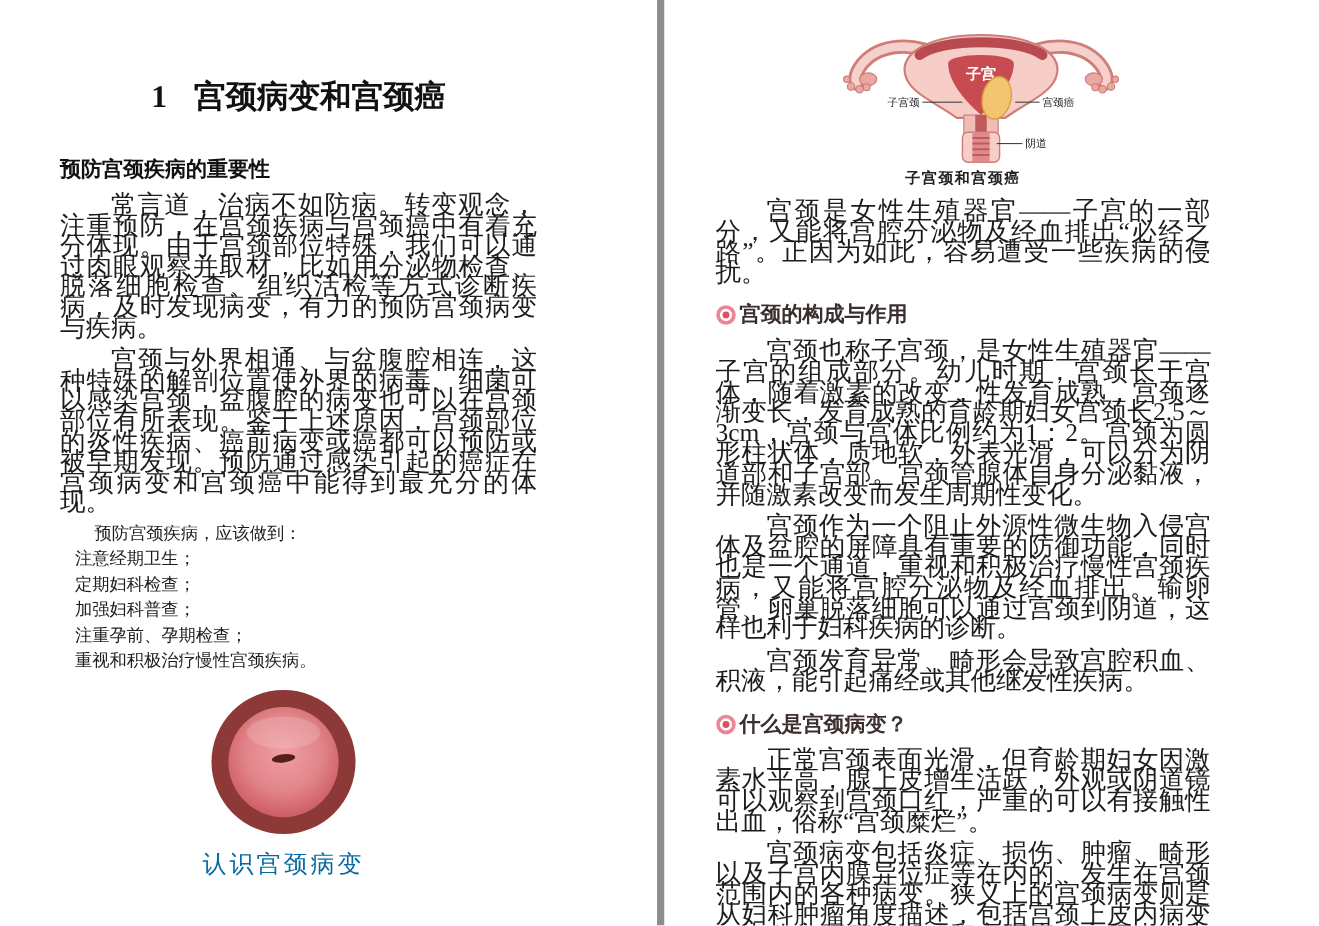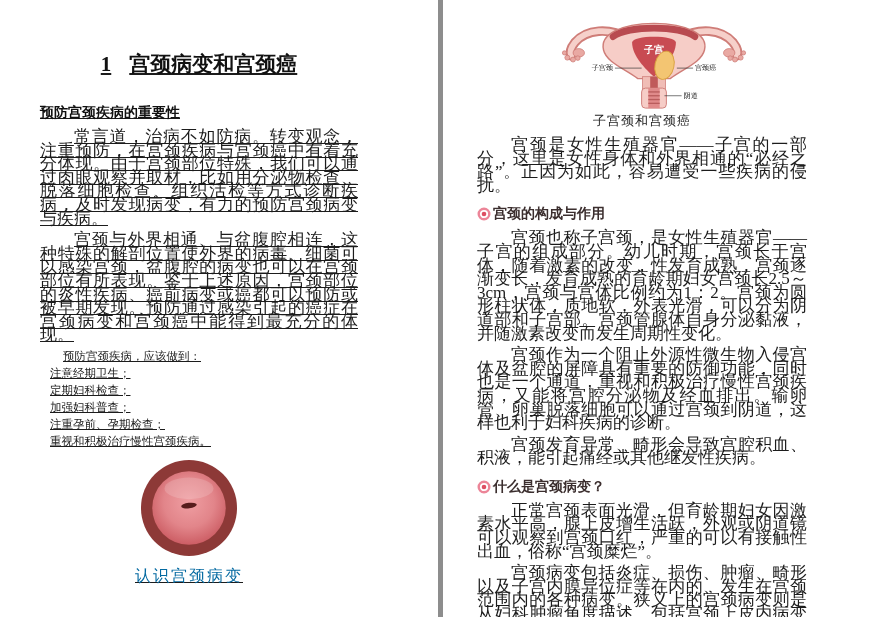--- a/index.html
+++ b/index.html
@@ -2,40 +2,40 @@
 <html><head>
 <meta charset="utf-8">
 <style>
   html,body{margin:0;padding:0;}
   body{
     width:879px;height:617px;position:relative;background:#ffffff;
     font-family:"Liberation Serif","DejaVu Serif",serif;color:#1c1c1c;
     overflow:hidden;
   }
   .page{position:absolute;top:0;height:617px;box-sizing:border-box;background:#fff;}
-  .page-left{left:0;width:378px;padding:0 20px 0 40px;text-decoration:underline;}
+  .page-left{left:0;width:378px;padding:0 20px 0 40px;}
   .page-right{left:443px;width:376px;padding:0 12px 0 34px;}
   .divider{position:absolute;left:438px;top:0;width:5px;height:617px;background:#8d8d8d;}
 
   
   .chapter-title{margin-top:50px;text-align:center;font-size:21px;font-weight:bold;color:#111;}
   .chapter-title .ct-num{margin-right:18px;}
   .sec-heading-left{font-size:14px;font-weight:bold;margin:26px 0 0;color:#111;}
   .para{font-size:17px;line-height:13.6px;text-align:justify;text-indent:2em;margin:8px 0 0;}
   .list-intro{font-size:11.5px;line-height:14px;text-indent:2em;margin:7px 0 0;}
   .plist{margin:3px 0 0;}
   .plist .pitem{font-size:11.5px;line-height:14px;margin:3px 0 3px 10px;}
   .figure-left{text-align:center;margin-top:11px;transform:translateX(-10px);}
   .figure-left svg{display:block;margin:0 auto;}
   .figure-left .fig-caption{font-size:16px;margin-top:9px;letter-spacing:2px;color:#0369a1;}
 
   
   .figure-right{text-align:center;margin-top:10px;}
   .figure-right svg{display:block;margin:0 auto;transform:translateX(12px);}
-  .figure-right .fig-caption{font-size:13px;margin-top:1px;color:#222;letter-spacing:1px;}
+  .figure-right .fig-caption{font-size:10px;margin-top:1px;color:#222;letter-spacing:1px;font-weight:bold;}
   .sec-heading{display:flex;align-items:center;gap:2px;font-size:14px;font-weight:bold;
     color:#3b2e2e;margin:13px 0 1px;}
   .sec-heading svg{flex:0 0 auto;}
   .reminder-box{border:1px solid #1f1f1f;margin-top:5px;padding:4px 10px 6px;}
   .reminder-title{font-size:11.5px;font-weight:bold;text-indent:2em;line-height:14px;}
   .reminder-text{font-size:11.5px;line-height:13.8px;text-indent:2em;text-align:justify;margin-top:3px;}
   .mascot-wrap{text-align:center;margin-top:3px;transform:translateX(-12px);}
   .mascot-wrap svg{display:inline-block;}
 </style>
 </head>
@@ -127,21 +127,21 @@
       <line x1="64" y1="61" x2="92" y2="61" stroke="#333" stroke-width="0.7"></line>
       <text x="62" y="63.5" text-anchor="end" font-size="7.5" fill="#1a1a1a">子宫颈</text>
       <line x1="129" y1="61" x2="146" y2="61" stroke="#333" stroke-width="0.7"></line>
       <text x="148" y="63.5" text-anchor="start" font-size="7.5" fill="#1a1a1a">宫颈癌</text>
       <line x1="116" y1="90" x2="134" y2="90" stroke="#333" stroke-width="0.7"></line>
       <text x="136" y="92.5" text-anchor="start" font-size="7.5" fill="#1a1a1a">阴道</text>
     </svg>
     <div class="fig-caption">子宫颈和宫颈癌</div>
   </div>
 
-  <p class="para">宫颈是女性生殖器官——子宫的一部分，这里是女性身体和外界相通的“必经之路”。正因为如此，容易遭受一些疾病的侵扰。</p>
+  <p class="para">宫颈是女性生殖器官——子宫的一部分，又能将宫腔分泌物及经血排出“必经之路”。正因为如此，容易遭受一些疾病的侵扰。</p>
 
   <div class="sec-heading">
     <svg width="14" height="14" viewBox="0 0 14 14">
       <circle cx="7" cy="7" r="5.3" fill="#fff" stroke="#ec8598" stroke-width="2.4"></circle>
       <circle cx="7" cy="7" r="2.3" fill="#dd4f63"></circle>
     </svg>
     <span>宫颈的构成与作用</span>
   </div>
   <p class="para">宫颈也称子宫颈，是女性生殖器官——子宫的组成部分。幼儿时期，宫颈长于宫体，随着激素的改变，性发育成熟，宫颈逐渐变长，发育成熟的育龄期妇女宫颈长2.5～3cm，宫颈与宫体比例约为1：2。宫颈为圆形柱状体，质地软，外表光滑，可以分为阴道部和子宫部。宫颈管腺体自身分泌黏液，并随激素改变而发生周期性变化。</p>
   <p class="para">宫颈作为一个阻止外源性微生物入侵宫体及盆腔的屏障具有重要的防御功能，同时也是一个通道，重视和积极治疗慢性宫颈疾病，又能将宫腔分泌物及经血排出。输卵管、卵巢脱落细胞可以通过宫颈到阴道，这样也利于妇科疾病的诊断。</p>

